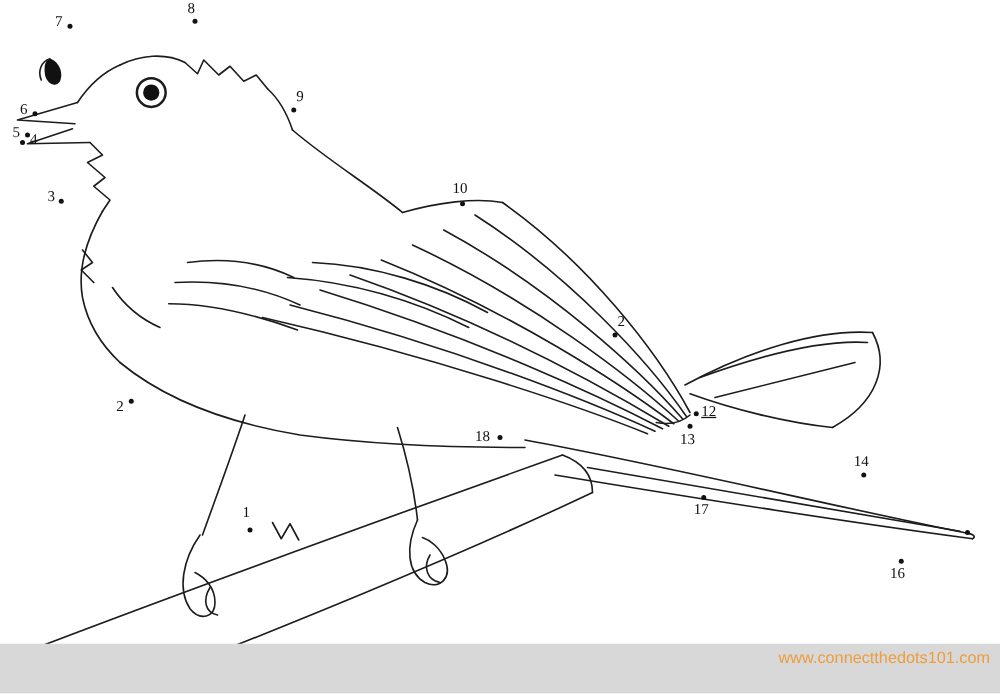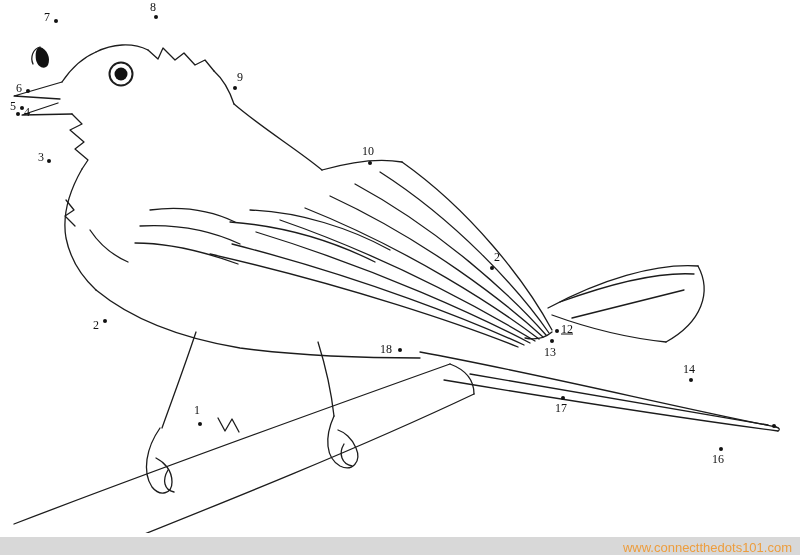--- a/index.html
+++ b/index.html
@@ -50,21 +50,21 @@
     font-size: 12px;
     color: #111;
     transform: translate(-50%, -50%);
     white-space: nowrap;
   }
   .footer {
     position: absolute;
     left: 0;
     bottom: 0;
     width: 100%;
-    height: 18px;
+    height: 40px;
     background: #d8d8d8;
     box-sizing: border-box;
     text-align: right;
     padding-right: 8px;
     line-height: 22px;
     font-size: 13px;
   }
 </style>
 </head>
 <body>

